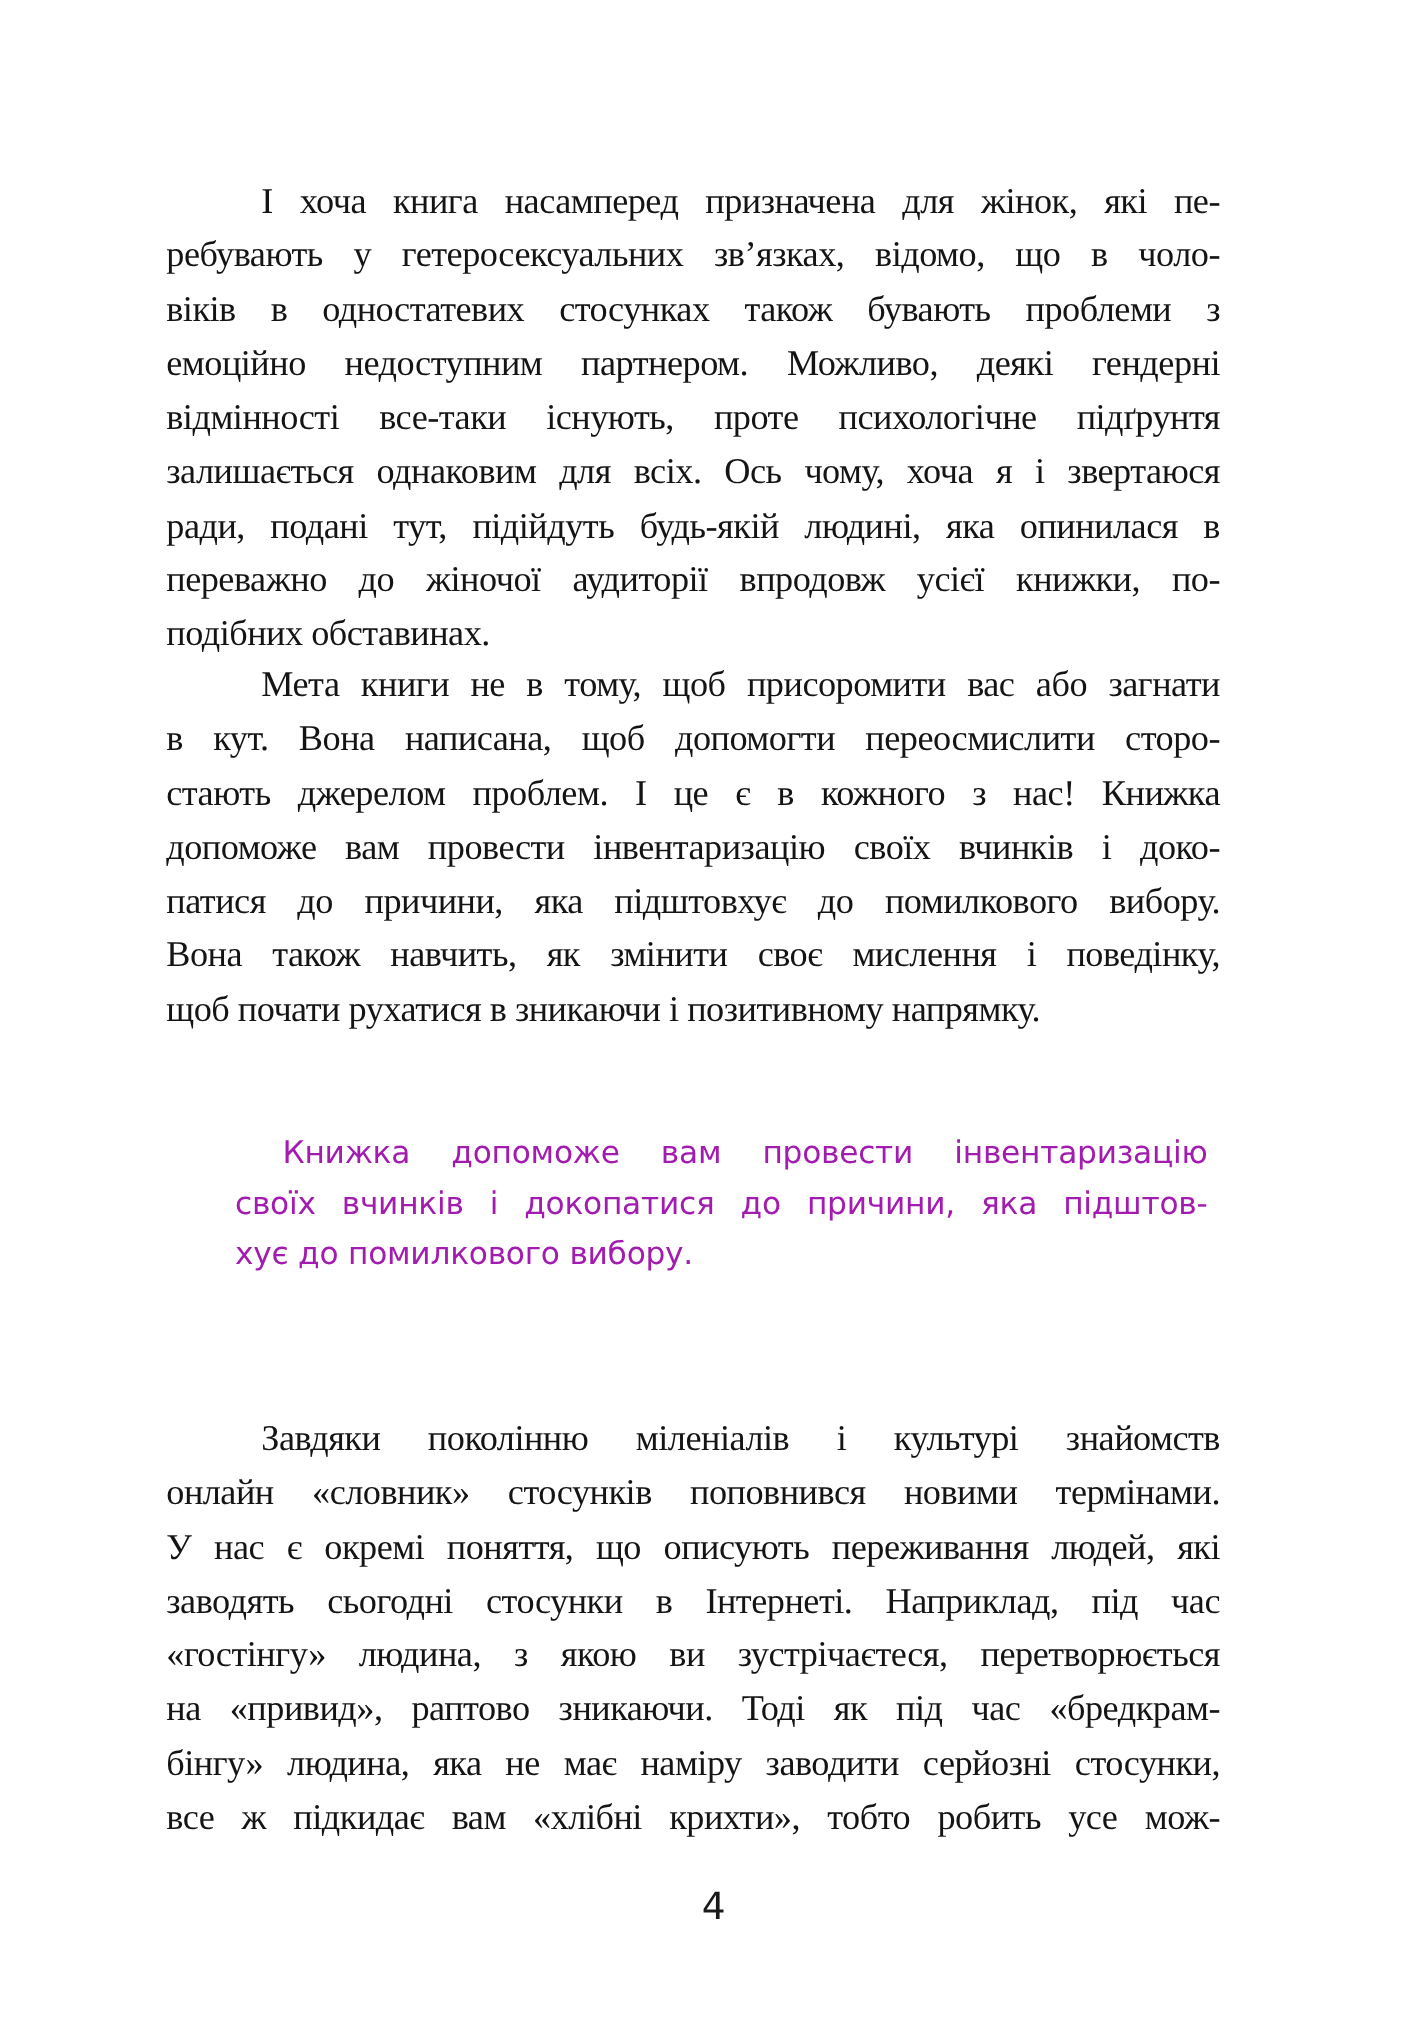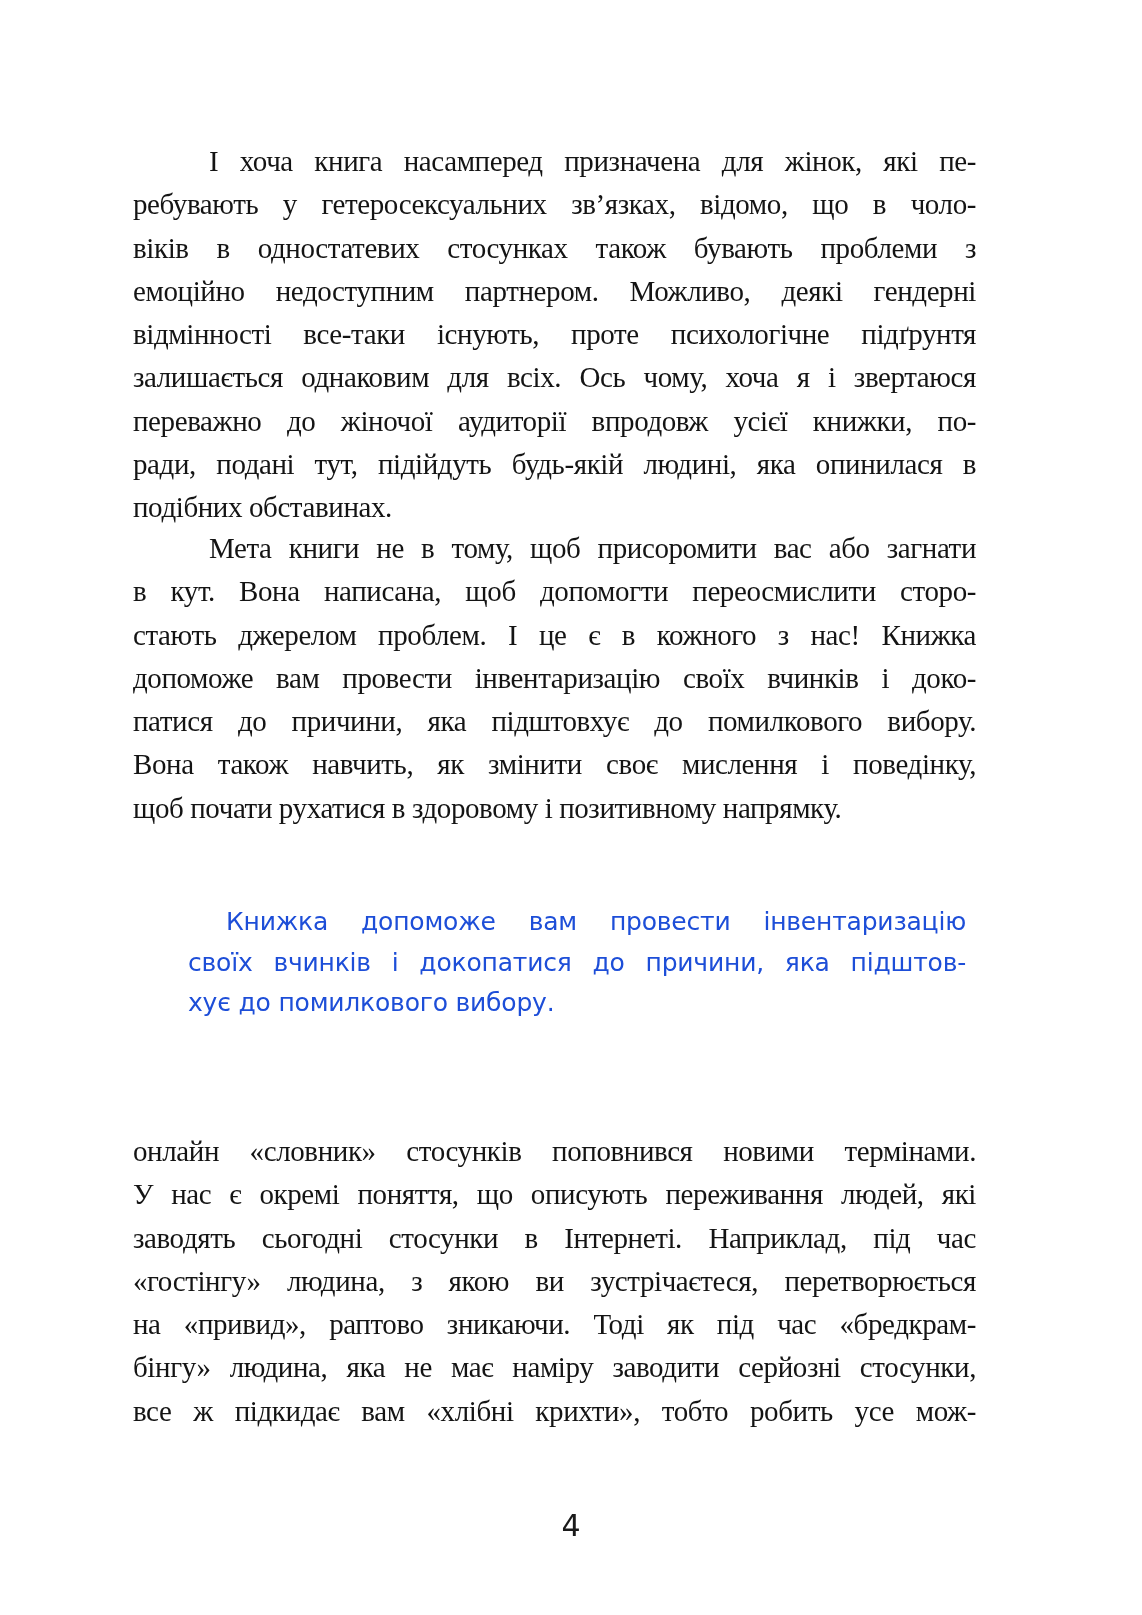--- a/index.html
+++ b/index.html
@@ -51,21 +51,21 @@
     .pullquote {
       position: absolute;
       left: 188px;
       top: 902px;
       width: 778px;
       margin: 0;
       font-family: "DejaVu Sans", "Liberation Sans", sans-serif;
       font-size: 25px;
       line-height: 40.5px;
       letter-spacing: -0.2px;
-      color: #1d4ed8;
+      color: #a21caf;
     }
     .pullquote .line {
       display: block;
       white-space: nowrap;
       text-align: justify;
       text-align-last: justify;
     }
     .pullquote .line.indent { padding-left: 38px; }
     .pullquote .line.last { text-align-last: left; }
 
@@ -86,42 +86,43 @@
 
 <div class="page">
 
   <p class="para" id="para-1">
     <span class="line indent">І хоча книга насамперед призначена для жінок, які пе-</span>
     <span class="line">ребувають у гетеросексуальних зв’язках, відомо, що в чоло-</span>
     <span class="line">віків в одностатевих стосунках також бувають проблеми з</span>
     <span class="line">емоційно недоступним партнером. Можливо, деякі гендерні</span>
     <span class="line">відмінності все-таки існують, проте психологічне підґрунтя</span>
     <span class="line">залишається однаковим для всіх. Ось чому, хоча я і звертаюся</span>
+    <span class="line">ради, подані тут, підійдуть будь-якій людині, яка опинилася в</span>
     <span class="line">переважно до жіночої аудиторії впродовж усієї книжки, по-</span>
-    <span class="line">ради, подані тут, підійдуть будь-якій людині, яка опинилася в</span>
     <span class="line last">подібних обставинах.</span>
   </p>
 
   <p class="para" id="para-2">
     <span class="line indent">Мета книги не в тому, щоб присоромити вас або загнати</span>
     <span class="line">в кут. Вона написана, щоб допомогти переосмислити сторо-</span>
     <span class="line">стають джерелом проблем. І це є в кожного з нас! Книжка</span>
     <span class="line">допоможе вам провести інвентаризацію своїх вчинків і доко-</span>
     <span class="line">патися до причини, яка підштовхує до помилкового вибору.</span>
     <span class="line">Вона також навчить, як змінити своє мислення і поведінку,</span>
-    <span class="line last">щоб почати рухатися в здоровому і позитивному напрямку.</span>
+    <span class="line last">щоб почати рухатися в зникаючи і позитивному напрямку.</span>
   </p>
 
   <blockquote class="pullquote">
     <span class="line indent">Книжка допоможе вам провести інвентаризацію</span>
     <span class="line">своїх вчинків і докопатися до причини, яка підштов-</span>
     <span class="line last">хує до помилкового вибору.</span>
   </blockquote>
 
   <p class="para" id="para-3">
+    <span class="line indent">Завдяки поколінню міленіалів і культурі знайомств</span>
     <span class="line">онлайн «словник» стосунків поповнився новими термінами.</span>
     <span class="line">У нас є окремі поняття, що описують переживання людей, які</span>
     <span class="line">заводять сьогодні стосунки в Інтернеті. Наприклад, під час</span>
     <span class="line">«гостінгу» людина, з якою ви зустрічаєтеся, перетворюється</span>
     <span class="line">на «привид», раптово зникаючи. Тоді як під час «бредкрам-</span>
     <span class="line">бінгу» людина, яка не має наміру заводити серйозні стосунки,</span>
     <span class="line">все ж підкидає вам «хлібні крихти», тобто робить усе мож-</span>
   </p>
 
   <div class="page-number">4</div>

